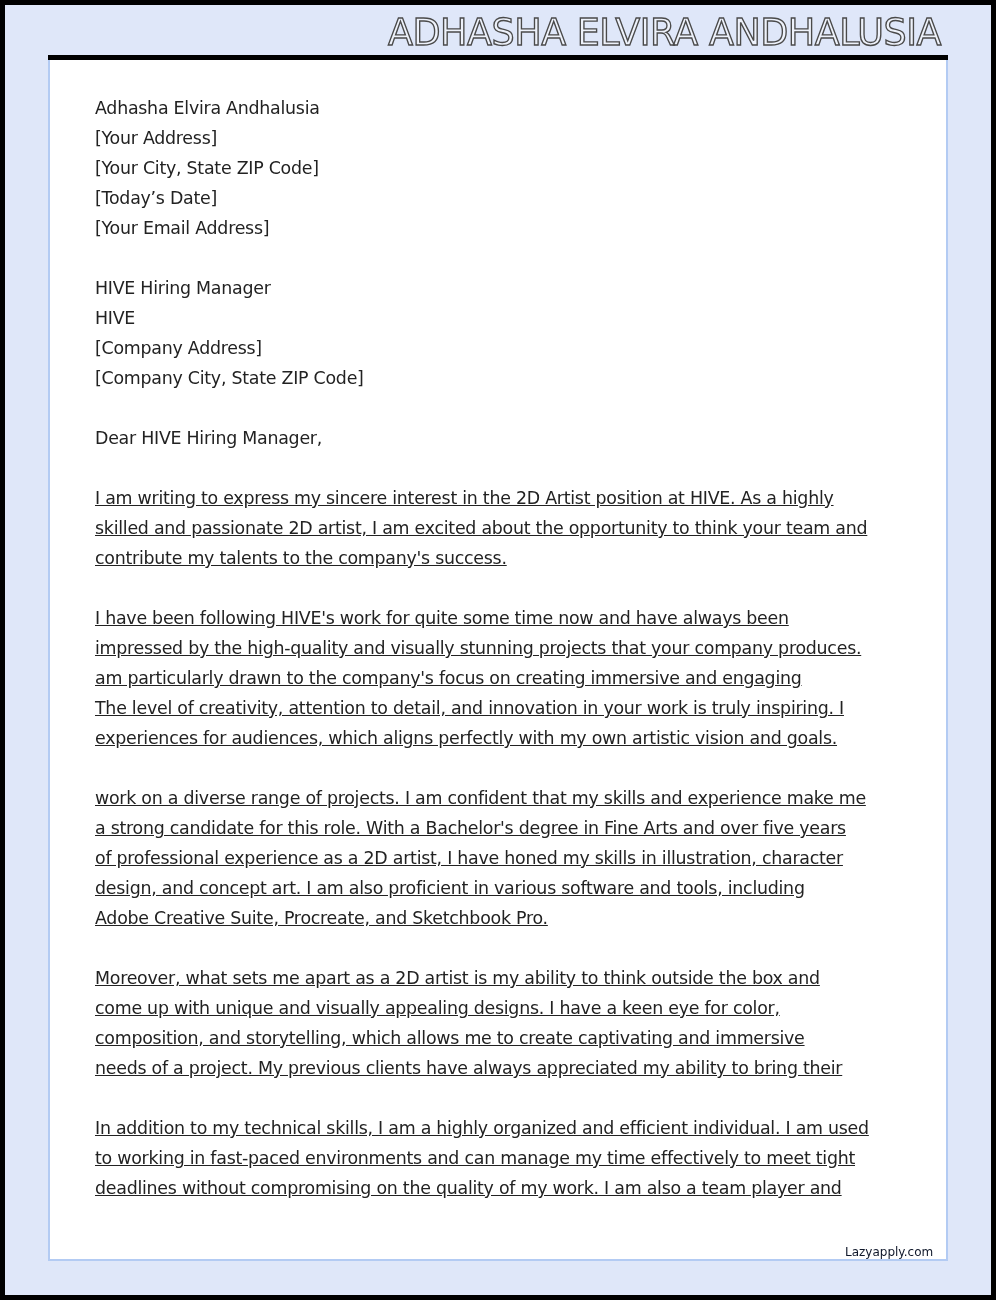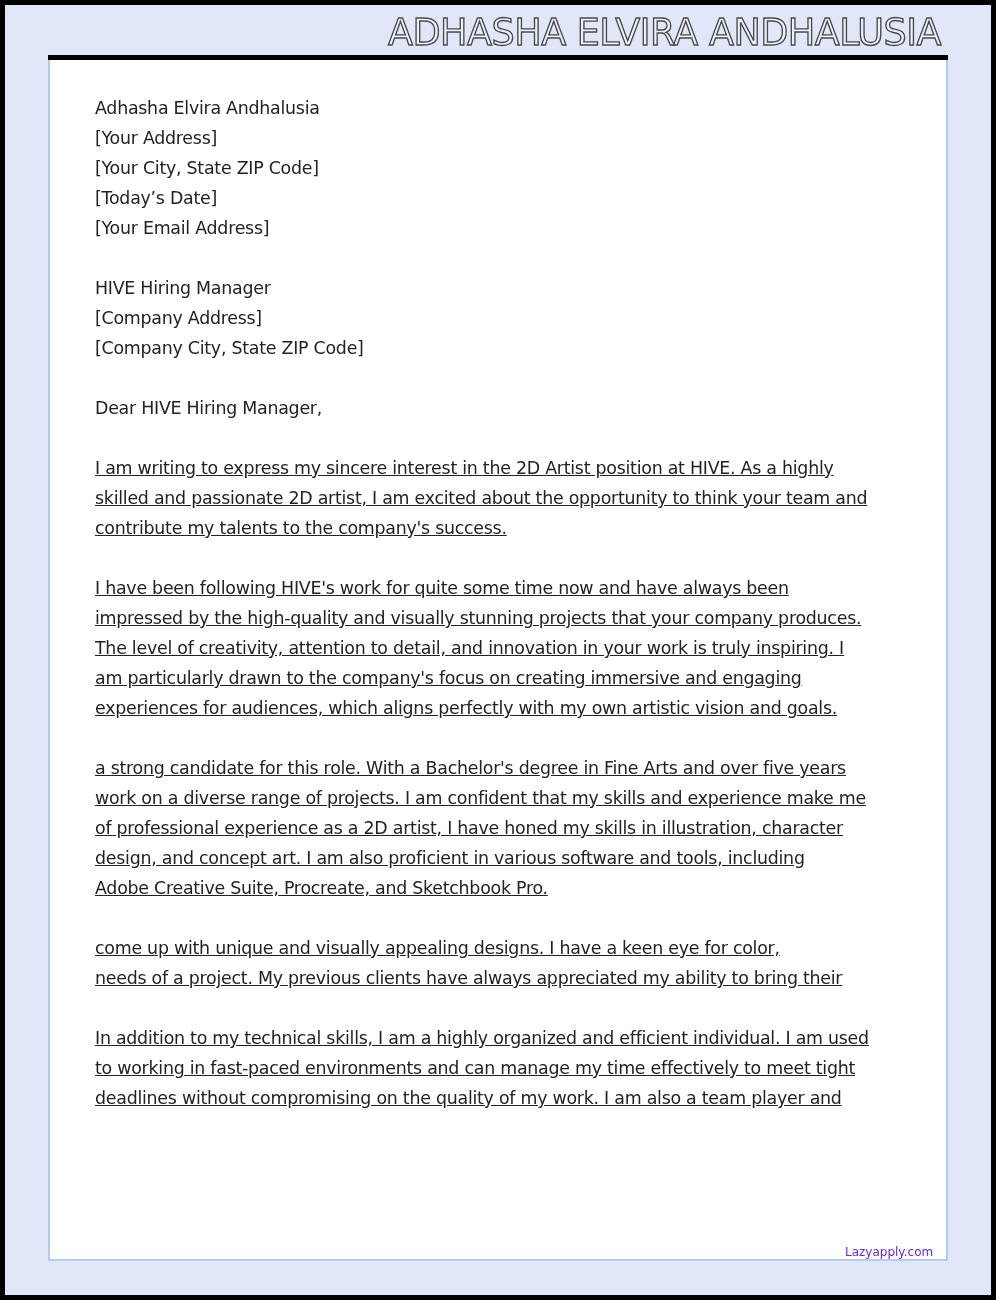--- a/index.html
+++ b/index.html
@@ -69,21 +69,21 @@
     }
     .block { margin: 0 0 30px 0; }
     .line { display: block; white-space: nowrap; }
     .para { margin: 0 0 30px 0; text-decoration: underline; }
     .watermark {
       position: absolute;
       left: 840px;
       top: 1240px;
       font-family: "DejaVu Sans", sans-serif;
       font-size: 12px;
-      color: #6d28d9;
+      color: #0f172a;
       white-space: nowrap;
     }
   </style>
 </head>
 <body>
 
 <div class="frame">
   <div class="header-name">ADHASHA ELVIRA ANDHALUSIA</div>
   <div class="header-rule"></div>
   <div class="paper"></div>
@@ -94,52 +94,55 @@
   <div class="block">
     <span class="line">Adhasha Elvira Andhalusia</span>
     <span class="line">[Your Address]</span>
     <span class="line">[Your City, State ZIP Code]</span>
     <span class="line">[Today’s Date]</span>
     <span class="line">[Your Email Address]</span>
   </div>
 
   <div class="block">
     <span class="line">HIVE Hiring Manager</span>
+    <span class="line">HIVE</span>
     <span class="line">[Company Address]</span>
     <span class="line">[Company City, State ZIP Code]</span>
   </div>
 
   <div class="block">
     <span class="line">Dear HIVE Hiring Manager,</span>
   </div>
 
   <div class="para">
     <span class="line">I am writing to express my sincere interest in the 2D Artist position at HIVE. As a highly</span>
     <span class="line">skilled and passionate 2D artist, I am excited about the opportunity to think your team and</span>
     <span class="line">contribute my talents to the company's success.</span>
   </div>
 
   <div class="para">
     <span class="line">I have been following HIVE's work for quite some time now and have always been</span>
     <span class="line">impressed by the high-quality and visually stunning projects that your company produces.</span>
+    <span class="line">am particularly drawn to the company's focus on creating immersive and engaging</span>
     <span class="line">The level of creativity, attention to detail, and innovation in your work is truly inspiring. I</span>
-    <span class="line">am particularly drawn to the company's focus on creating immersive and engaging</span>
     <span class="line">experiences for audiences, which aligns perfectly with my own artistic vision and goals.</span>
   </div>
 
   <div class="para">
+    <span class="line">work on a diverse range of projects. I am confident that my skills and experience make me</span>
     <span class="line">a strong candidate for this role. With a Bachelor's degree in Fine Arts and over five years</span>
-    <span class="line">work on a diverse range of projects. I am confident that my skills and experience make me</span>
     <span class="line">of professional experience as a 2D artist, I have honed my skills in illustration, character</span>
     <span class="line">design, and concept art. I am also proficient in various software and tools, including</span>
     <span class="line">Adobe Creative Suite, Procreate, and Sketchbook Pro.</span>
   </div>
 
   <div class="para">
+    <span class="line">Moreover, what sets me apart as a 2D artist is my ability to think outside the box and</span>
     <span class="line">come up with unique and visually appealing designs. I have a keen eye for color,</span>
+    <span class="line">composition, and storytelling, which allows me to create captivating and immersive</span>
     <span class="line">needs of a project. My previous clients have always appreciated my ability to bring their</span>
   </div>
 
   <div class="para">
     <span class="line">In addition to my technical skills, I am a highly organized and efficient individual. I am used</span>
     <span class="line">to working in fast-paced environments and can manage my time effectively to meet tight</span>
     <span class="line">deadlines without compromising on the quality of my work. I am also a team player and</span>
   </div>
 </div>
 

